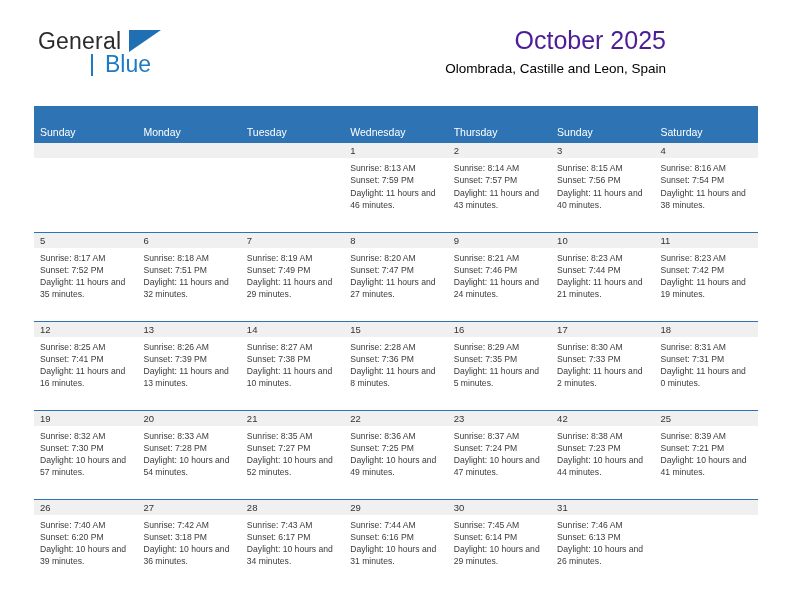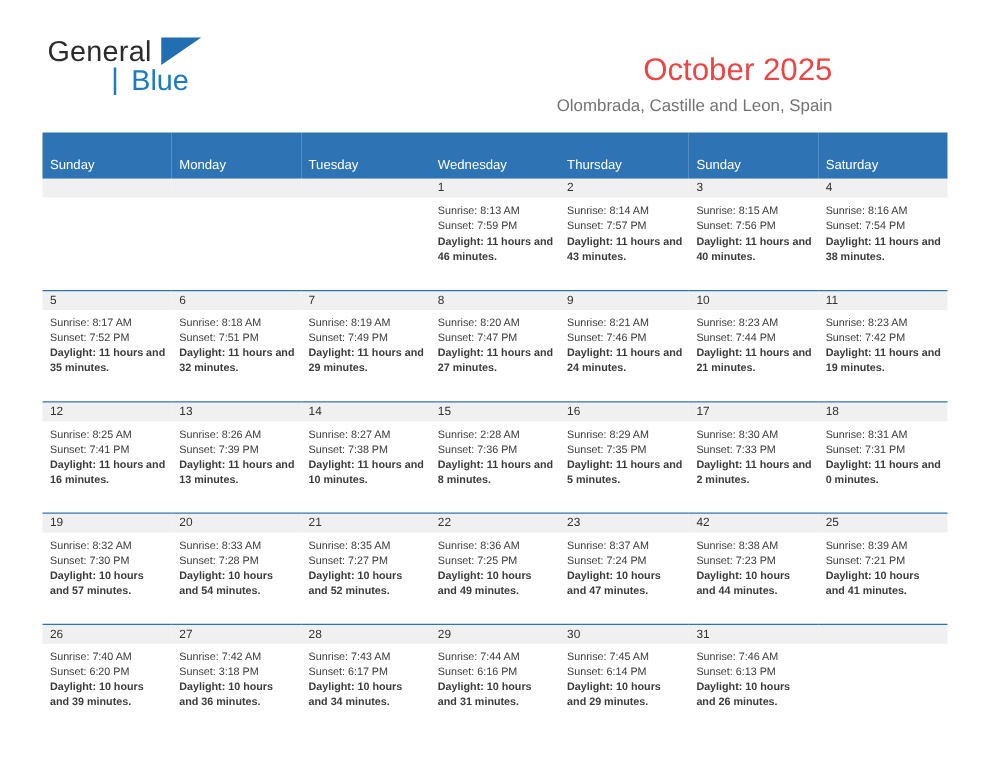--- a/index.html
+++ b/index.html
@@ -77,29 +77,28 @@
   }
 
   .title-block {
     position: absolute;
     right: 0;
     top: 0;
     text-align: right;
   }
   .cal-title {
     font-size: 25px;
-    color: #ef4444;
+    color: #4c1d95;
     line-height: 1.15;
     white-space: nowrap;
-    margin-top: 16px;
   }
   .cal-subtitle {
     margin-top: 6px;
     font-size: 13.5px;
-    color: #737373;
+    color: #000000;
     white-space: nowrap;
   }
 
   
   .calendar {
     position: absolute;
     left: 34px;
     top: 106px;
     width: 724px;
     border-collapse: collapse;
@@ -140,21 +139,20 @@
     padding: 4px 5px 0 6px;
     font-size: 8.6px;
     line-height: 12.3px;
     color: #3b3b3b;
   }
   .cell-body div {
     white-space: nowrap;
   }
   .cell-body .wrap {
     white-space: normal;
-    font-weight: bold;
   }
 </style>
 </head>
 <body>
 
 <div class="page">
 
   <div class="header">
 
     <div class="logo">

